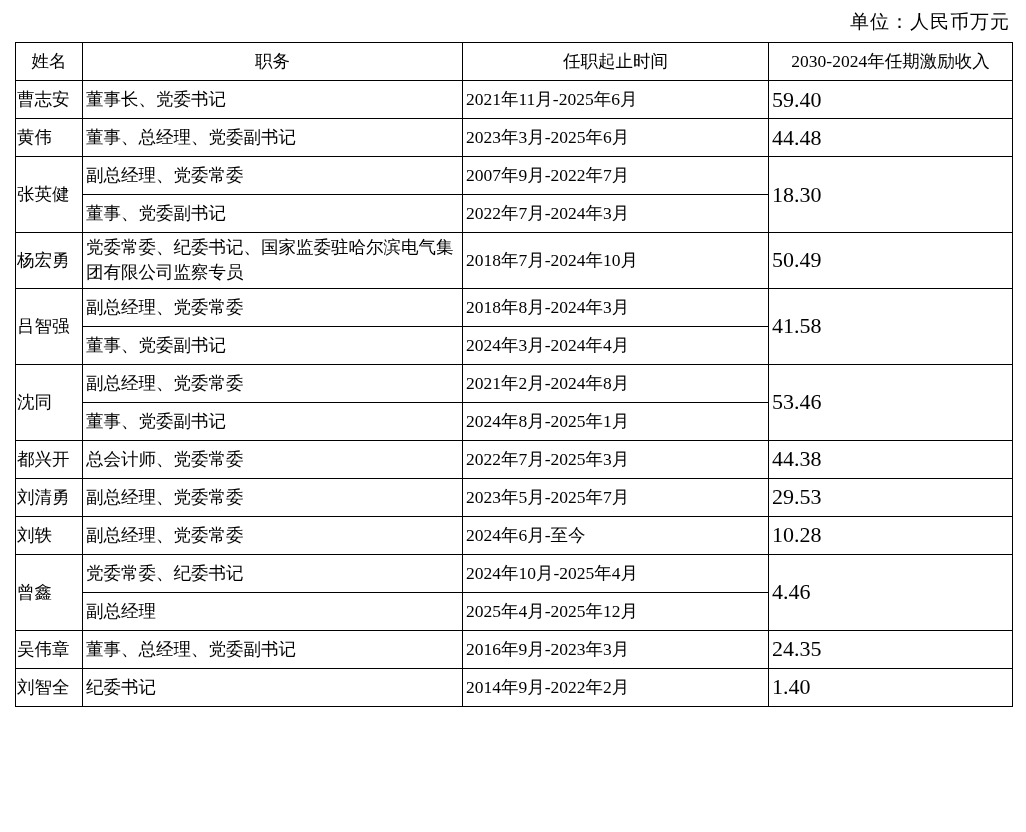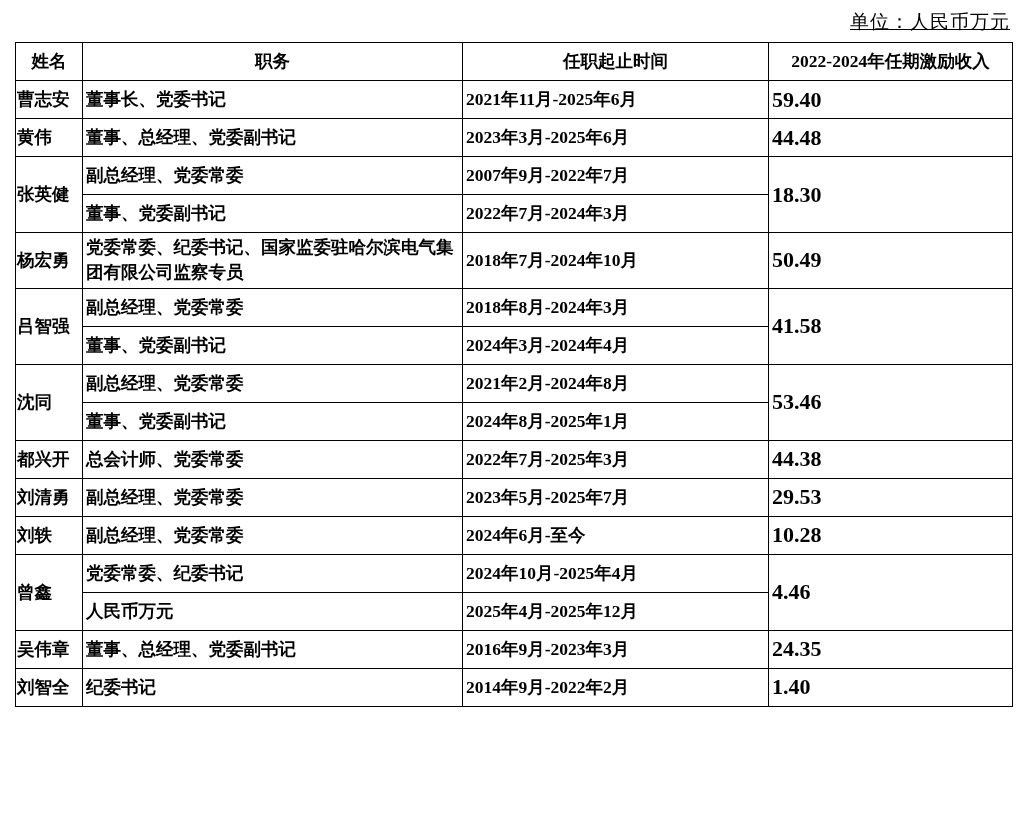--- a/index.html
+++ b/index.html
@@ -14,38 +14,37 @@
     height: 832px;
     background: #ffffff;
     overflow: hidden;
     box-sizing: border-box;
   }
   .unit-label {
     text-align: right;
     padding: 9px 16px 7px 0;
     font-size: 19px;
     letter-spacing: 1px;
-    text-decoration: underline;
   }
   table.comp-table {
     border-collapse: collapse;
     table-layout: fixed;
     margin-left: 15px;
     width: 997px;
   }
   table.comp-table col.c-name   { width: 67px; }
   table.comp-table col.c-pos    { width: 380px; }
   table.comp-table col.c-tenure { width: 306px; }
   table.comp-table col.c-income { width: 244px; }
   table.comp-table th,
   table.comp-table td {
     border: 1.5px solid #000000;
     vertical-align: middle;
     font-size: 17.5px;
-    font-weight: bold;
+    font-weight: normal;
     padding: 2px 3px;
     height: 38px;
     line-height: 1.45;
     box-sizing: border-box;
     word-break: break-all;
   }
   table.comp-table td.name-cell { padding: 2px 1px; }
   table.comp-table td.income-cell { font-size: 22px; }
 </style>
 </head>
@@ -60,21 +59,21 @@
       <col class="c-name">
         <col class="c-pos">
         <col class="c-tenure">
         <col class="c-income">
     </colgroup>
     <tbody>
       <tr>
         <th>姓名</th>
         <th>职务</th>
         <th>任职起止时间</th>
-        <th>2022-2024年任期激励收入</th>
+        <th>2030-2024年任期激励收入</th>
       </tr>
 
       <tr>
         <td class="name-cell">曹志安</td>
         <td class="pos-cell">董事长、党委书记</td>
         <td class="tenure-cell">2021年11月-2025年6月</td>
         <td class="income-cell">59.40</td>
       </tr>
 
       <tr>
@@ -145,21 +144,21 @@
         <td class="income-cell">10.28</td>
       </tr>
 
       <tr>
         <td class="name-cell" rowspan="2">曾鑫</td>
         <td class="pos-cell">党委常委、纪委书记</td>
         <td class="tenure-cell">2024年10月-2025年4月</td>
         <td class="income-cell" rowspan="2">4.46</td>
       </tr>
       <tr>
-        <td class="pos-cell">人民币万元</td>
+        <td class="pos-cell">副总经理</td>
         <td class="tenure-cell">2025年4月-2025年12月</td>
       </tr>
 
       <tr>
         <td class="name-cell">吴伟章</td>
         <td class="pos-cell">董事、总经理、党委副书记</td>
         <td class="tenure-cell">2016年9月-2023年3月</td>
         <td class="income-cell">24.35</td>
       </tr>
 

